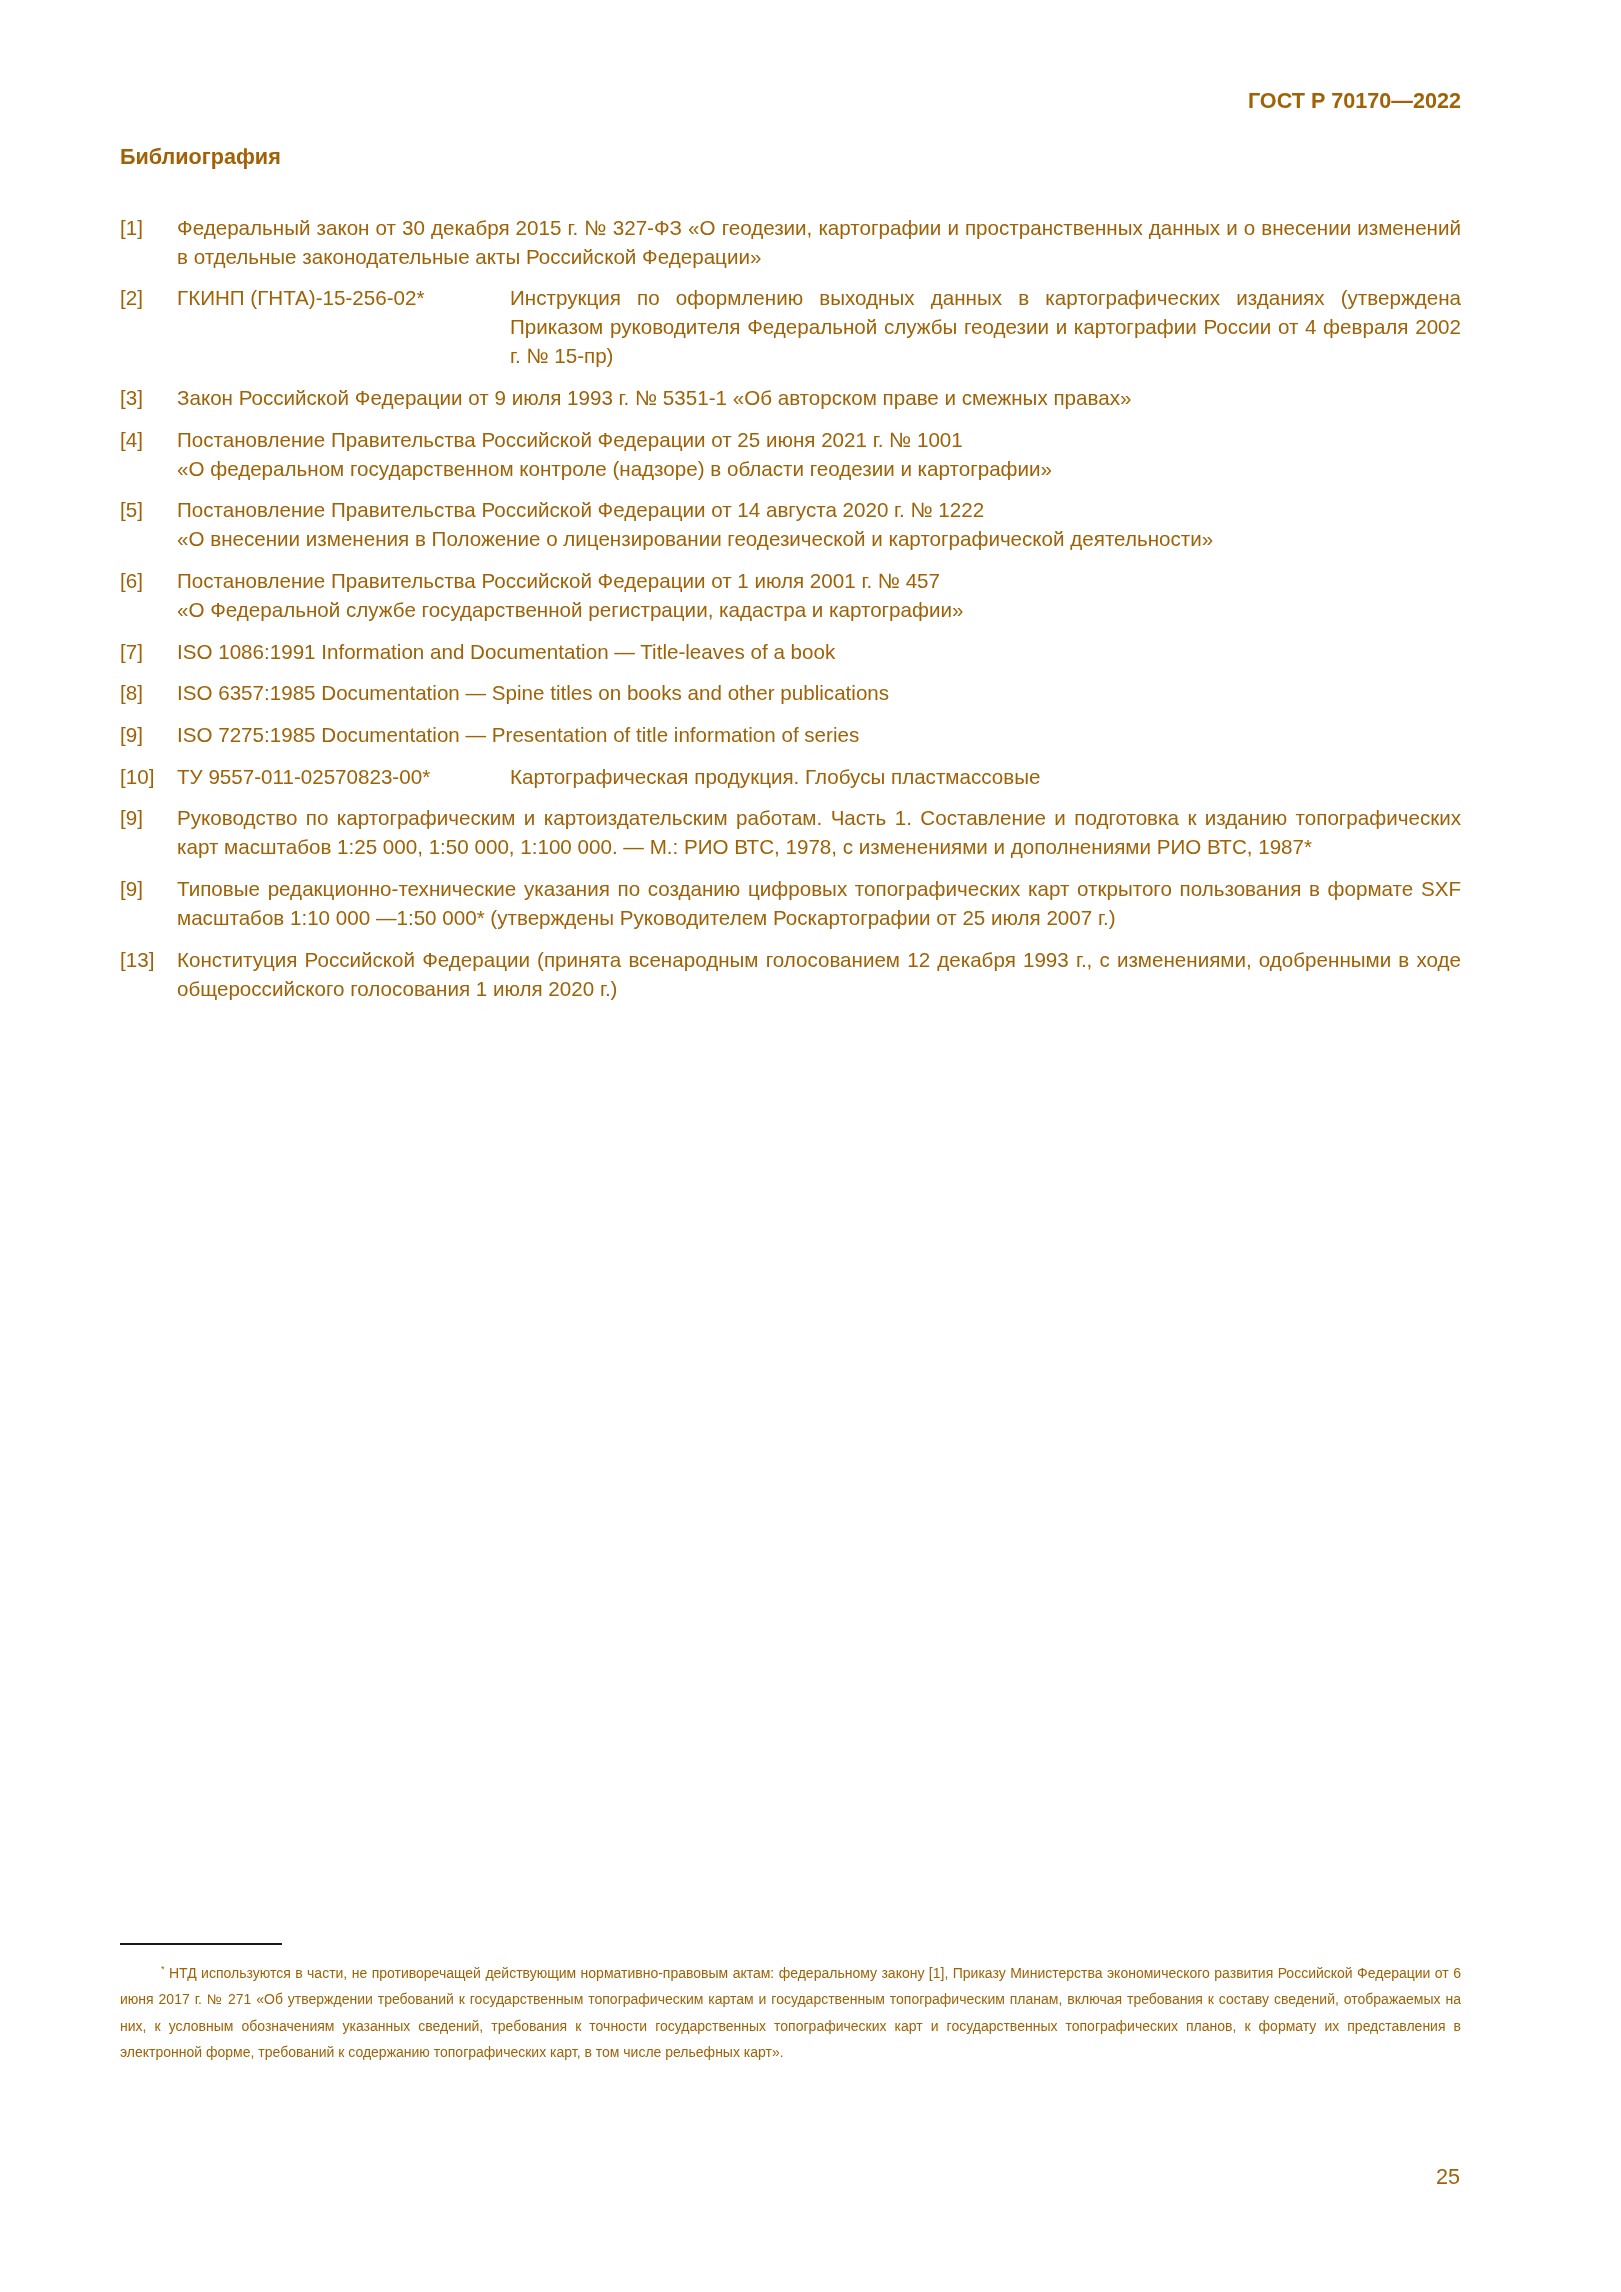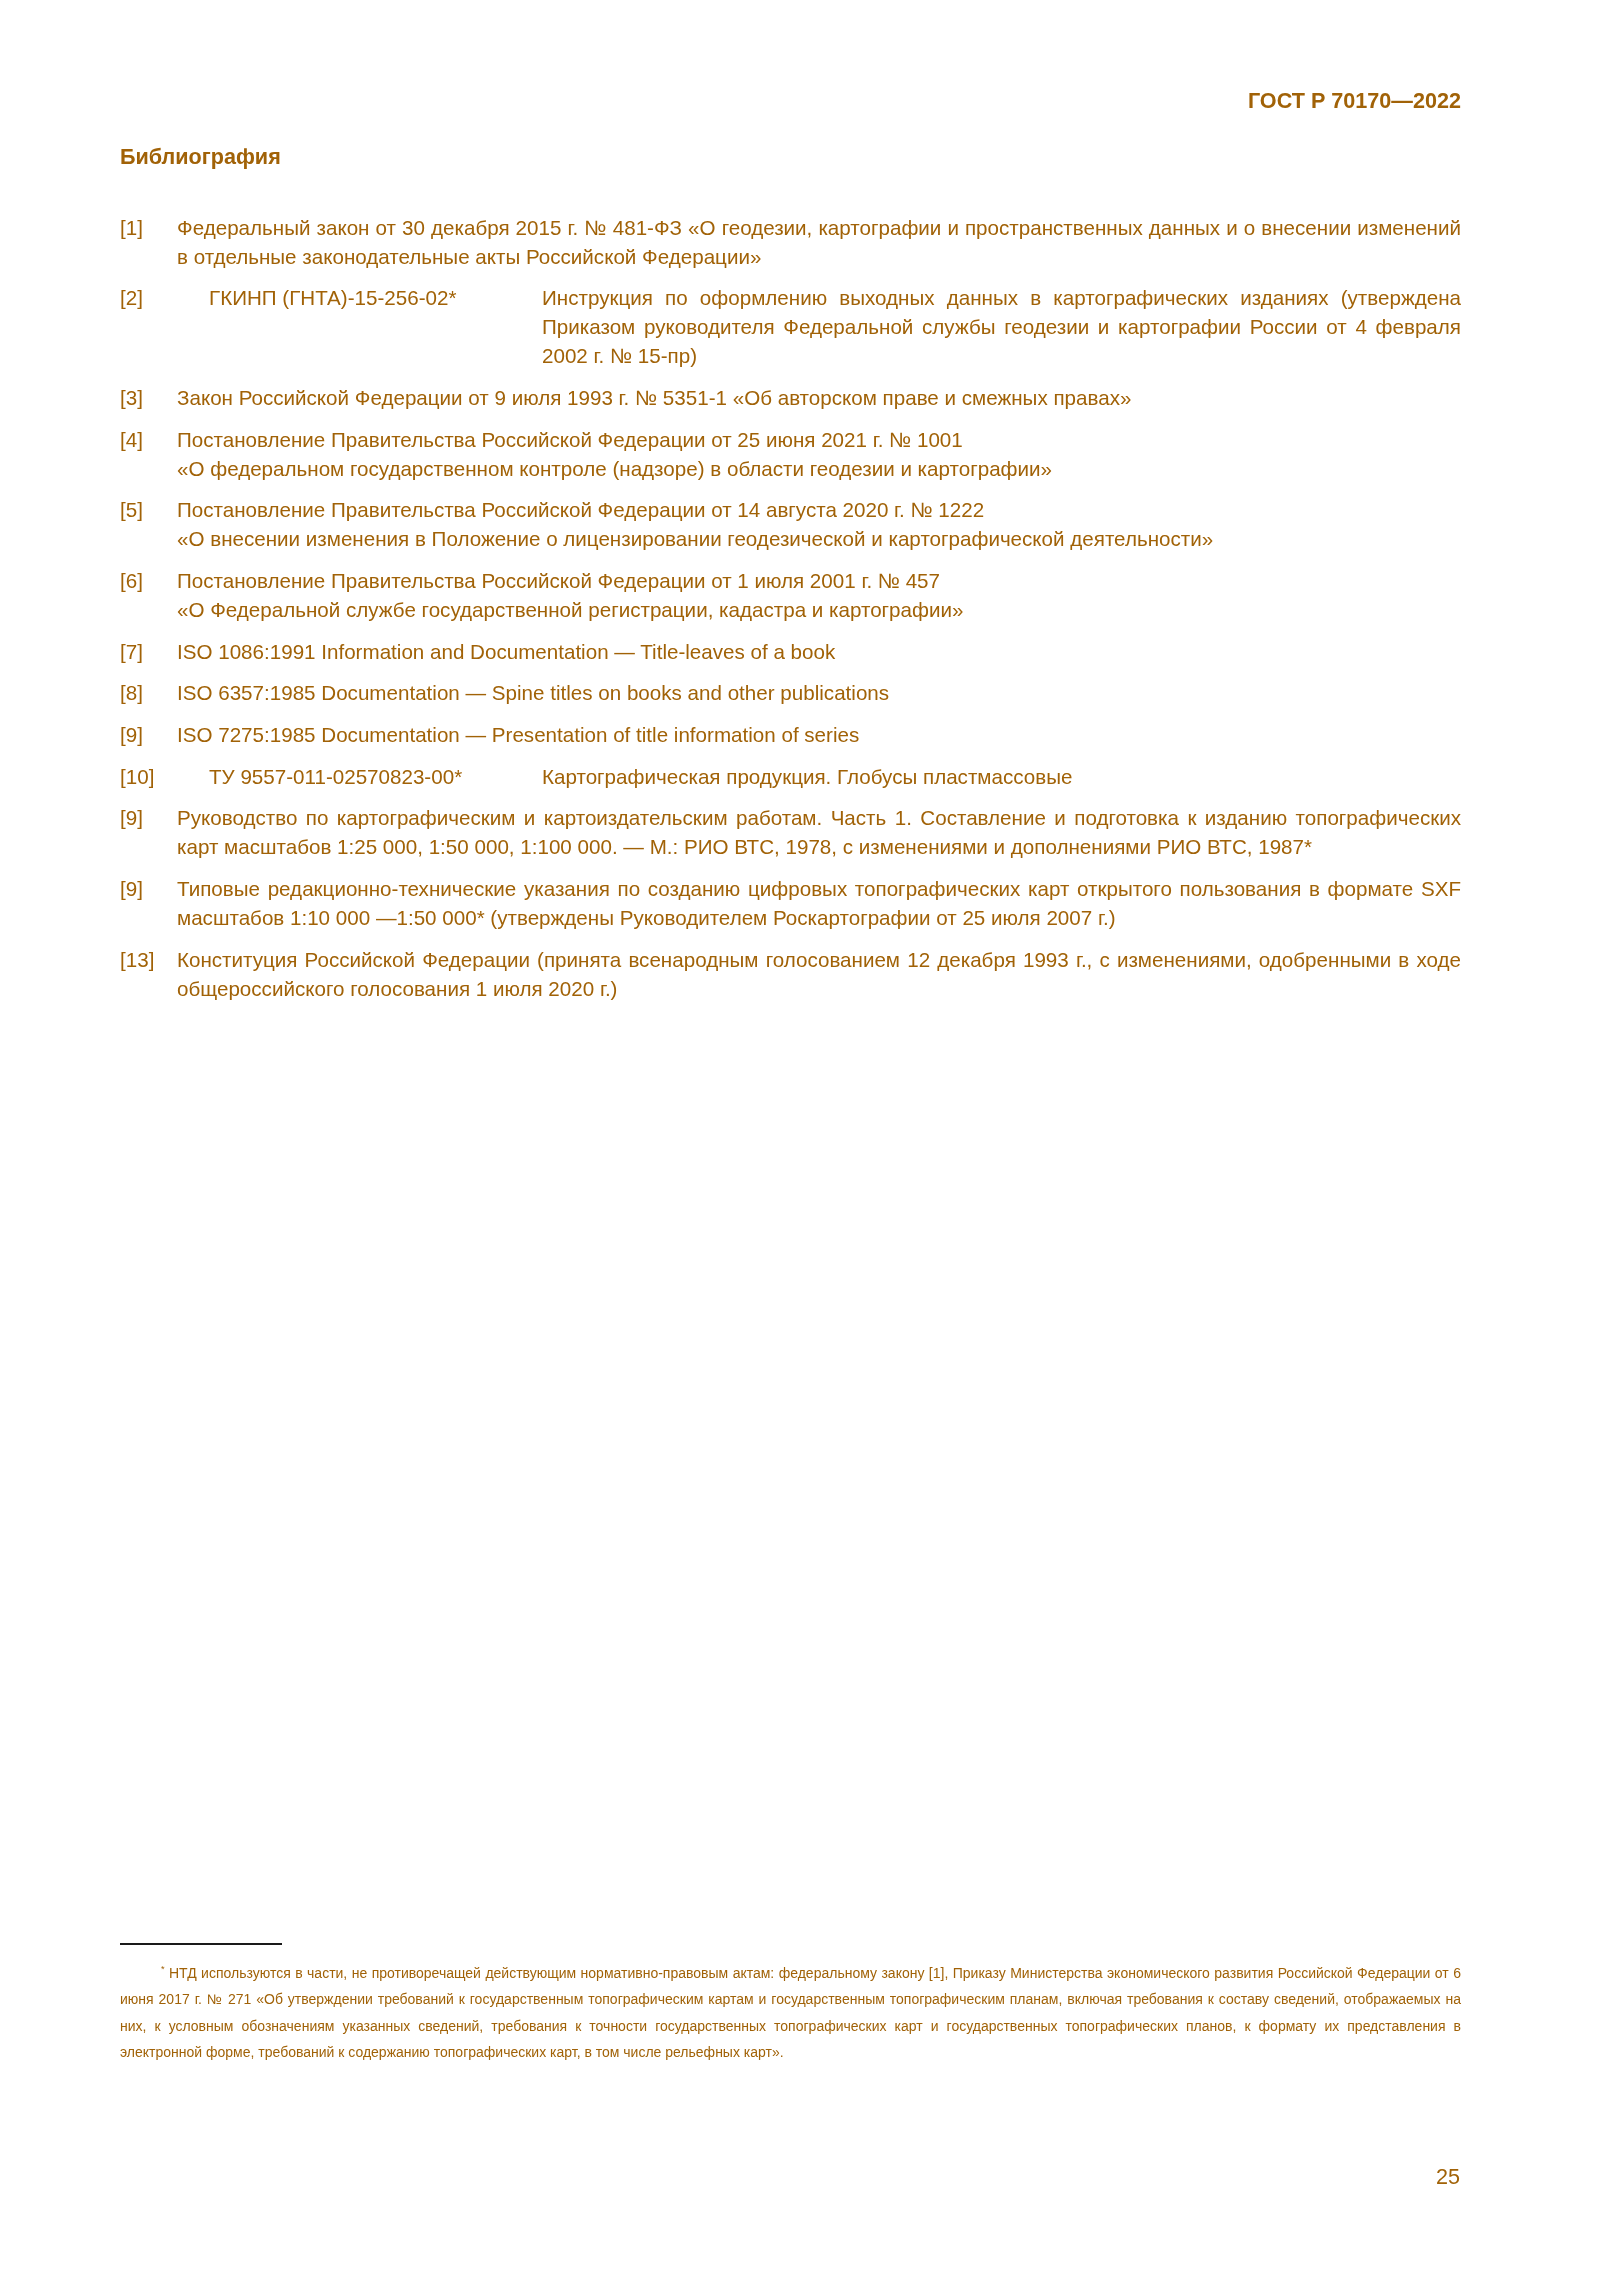--- a/index.html
+++ b/index.html
@@ -41,21 +41,20 @@
     display: flex;
     align-items: flex-start;
     line-height: 29px;
     margin-bottom: 12.7px;
   }
   .entry-number {
     flex: 0 0 57px;
   }
   .entry-code {
     flex: 0 0 333px;
-    margin-left: 32px;
   }
   .entry-text {
     flex: 1 1 auto;
     text-align: justify;
     white-space: pre-line;
   }
   .footnote-rule {
     position: absolute;
     left: 120px;
     top: 1943px;
@@ -93,21 +92,21 @@
   <div class="content">
 
     <div class="doc-header">ГОСТ Р 70170—2022</div>
 
     <div class="doc-title">Библиография</div>
 
     <div class="entries">
 
       <div class="entry">
         <span class="entry-number">[1]</span>
-        <span class="entry-text">Федеральный закон от 30 декабря 2015 г. № 481-ФЗ «О геодезии, картографии и пространственных данных и о внесении изменений в отдельные законодательные акты Российской Федерации»</span>
+        <span class="entry-text">Федеральный закон от 30 декабря 2015 г. № 327-ФЗ «О геодезии, картографии и пространственных данных и о внесении изменений в отдельные законодательные акты Российской Федерации»</span>
       </div>
 
       <div class="entry">
         <span class="entry-number">[2]</span>
         <span class="entry-code">ГКИНП (ГНТА)-15-256-02*</span>
         <span class="entry-text">Инструкция по оформлению выходных данных в картографических изданиях (утверждена Приказом руководителя Федеральной службы геодезии и картографии России от 4 февраля 2002 г. № 15-пр)</span>
       </div>
 
       <div class="entry">
         <span class="entry-number">[3]</span>

